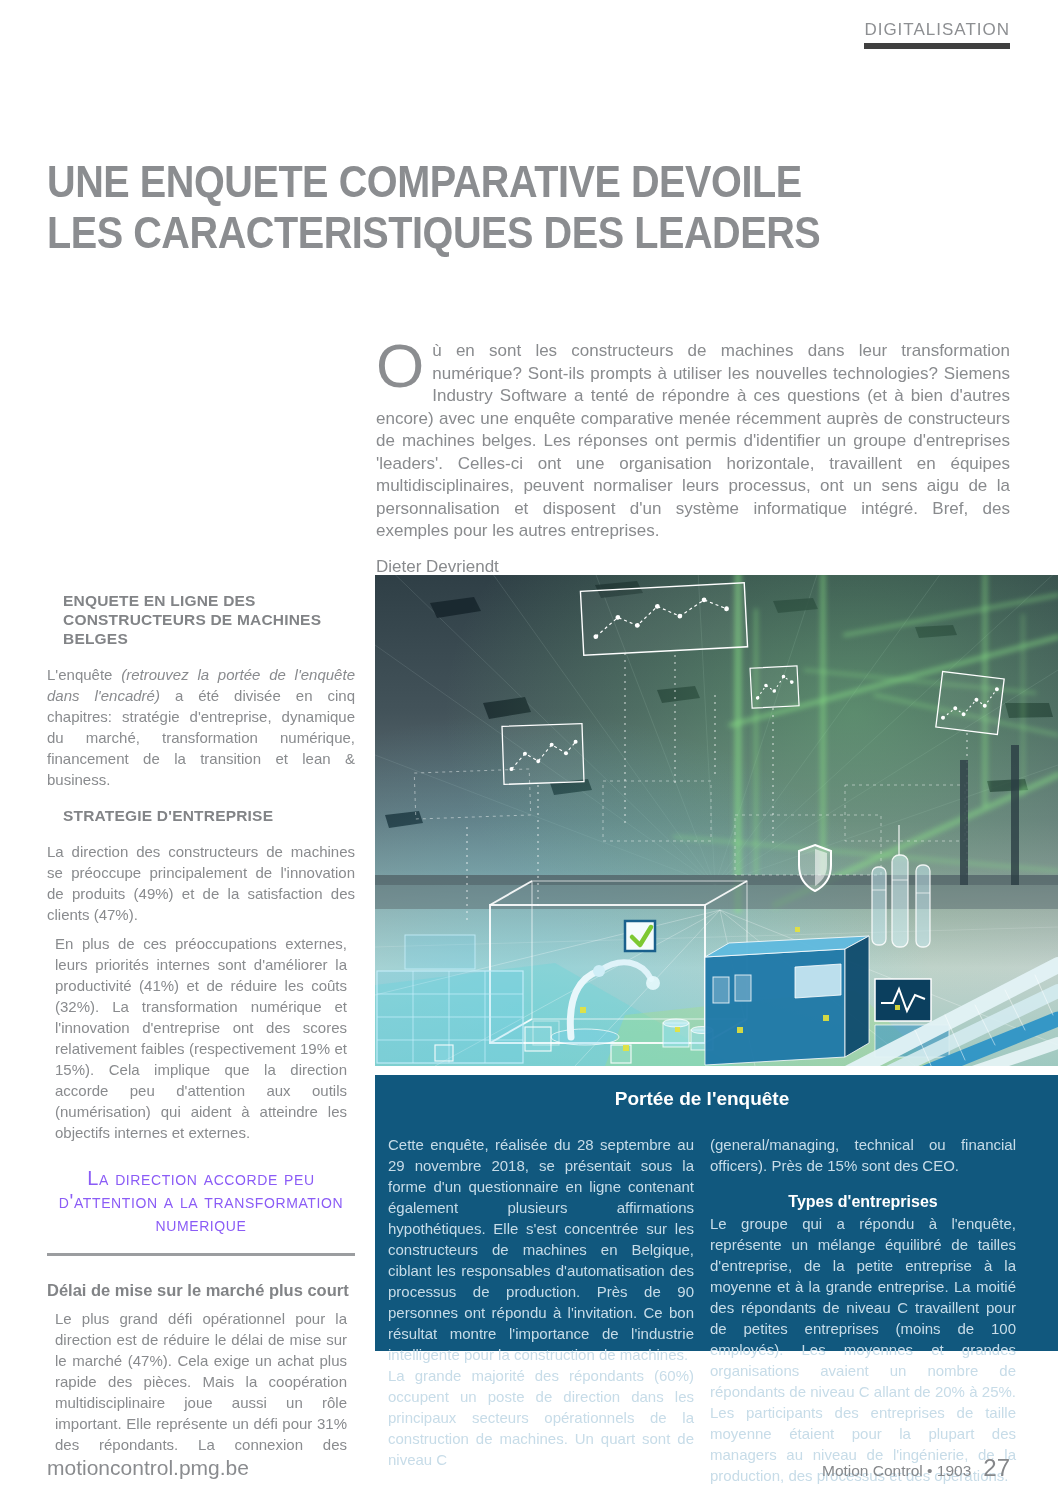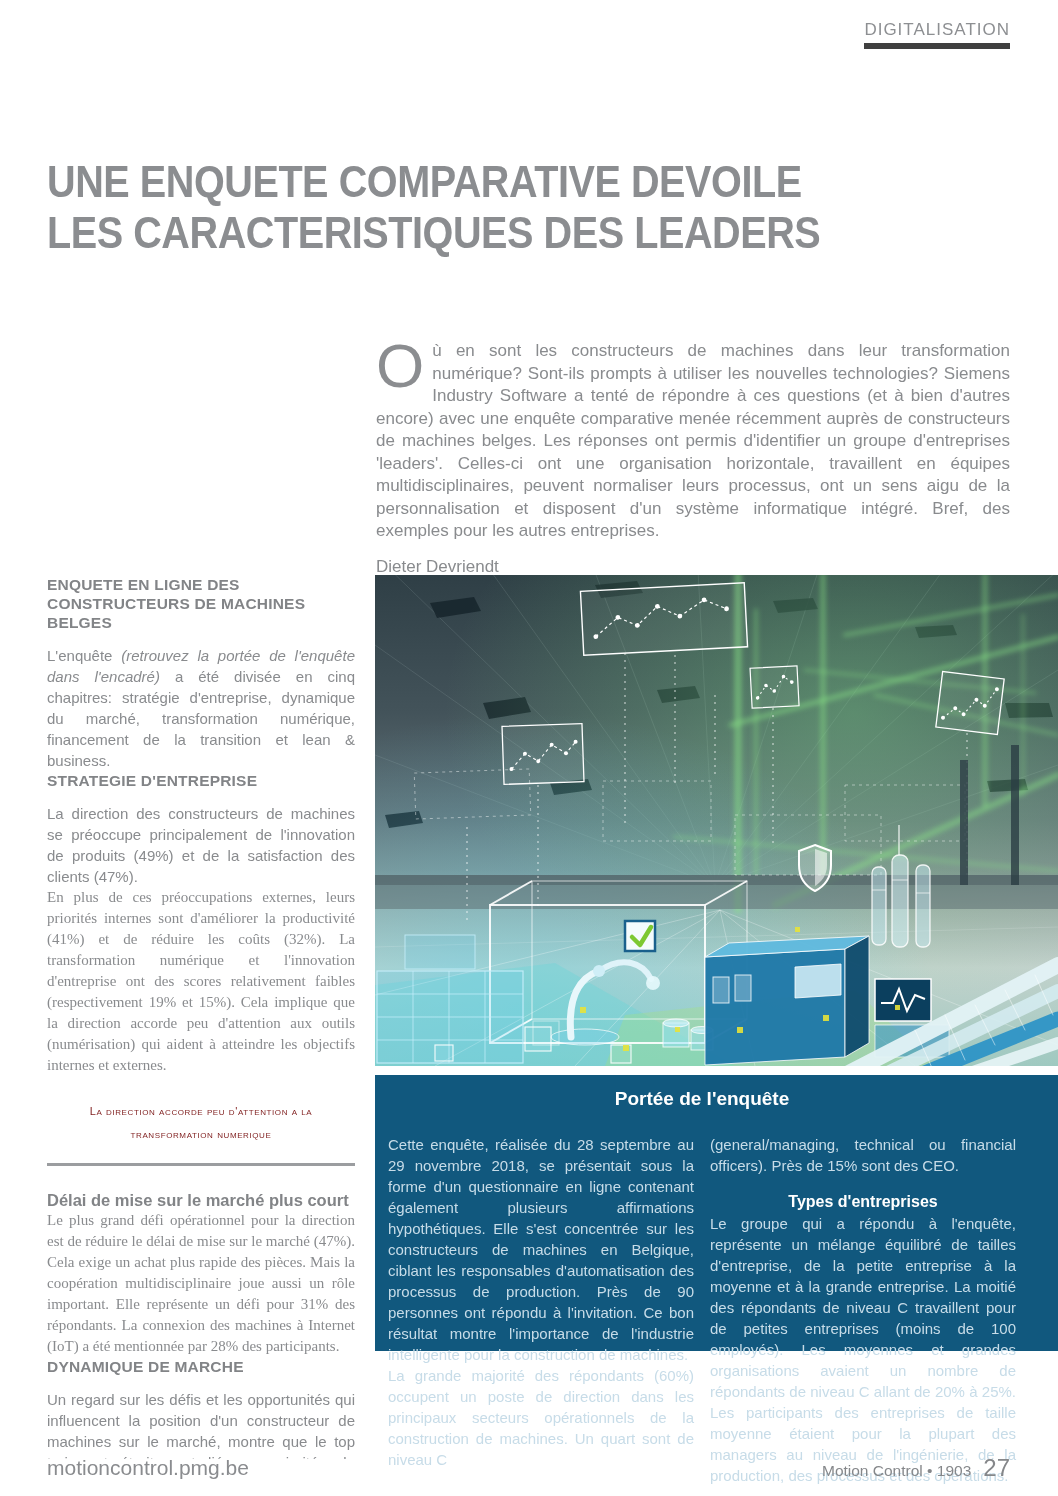--- a/index.html
+++ b/index.html
@@ -26,28 +26,28 @@
     position:absolute;left:47px;top:284px;font-size:17px;letter-spacing:1px;color:#8b8d90;white-space:nowrap;
   }
   
   .intro{position:absolute;left:376px;top:340px;width:634px;font-size:17px;line-height:22.5px;text-align:justify;}
   .intro .dropcap{float:left;font-size:62px;line-height:46px;padding:3px 8px 0 0;color:#8b8d90;}
   .byline{margin-top:13px;}
   .byline span{font-size:17px;border-bottom:1.5px solid #8b8d90;padding-bottom:1px;}
   
   .leftcol{position:absolute;left:47px;top:575px;width:308px;height:884px;overflow:hidden;
     font-size:15px;line-height:21px;text-align:justify;}
-  .leftcol h3{font-size:15.5px;line-height:19px;margin:0;font-weight:700;color:var(--ink-strong);letter-spacing:.2px;text-align:left;}
+  .leftcol h3{font-size:15.5px;line-height:19px;margin:16px;font-weight:700;color:var(--ink-strong);letter-spacing:.2px;text-align:left;}
   .leftcol h4{font-size:16.5px;line-height:20px;margin:24px 0 0;font-weight:700;color:var(--ink-strong);text-align:left;}
   .leftcol p{margin:13px 0 0;}
-  .leftcol p.cont{margin:0;font-family:Liberation Serif, serif;}
+  .leftcol p.cont{margin:8px;}
   .gap{margin-top:24px;}
   .pullquote{
-    margin:24px 0 0;text-align:center;font-variant:small-caps;font-size:11px;line-height:23px;
-    letter-spacing:.6px;color:#7f1d1d;text-align-last:center;
+    margin:24px 0 0;text-align:center;font-variant:small-caps;font-size:20px;line-height:23px;
+    letter-spacing:.6px;color:#8b5cf6;text-align-last:center;
   }
   .rule{border:none;border-top:3px solid #9b9da0;margin:17px 0 0;}
   
   .photo{position:absolute;left:375px;top:575px;width:683px;height:491px;overflow:hidden;background:#5a6b70;}
   .photo svg{display:block;}
   
   .bluebox{
     position:absolute;left:375px;top:1075px;width:683px;height:276px;background:var(--box-bg);
     color:var(--box-text);box-sizing:border-box;padding:13px 42px 0 13px;
   }

